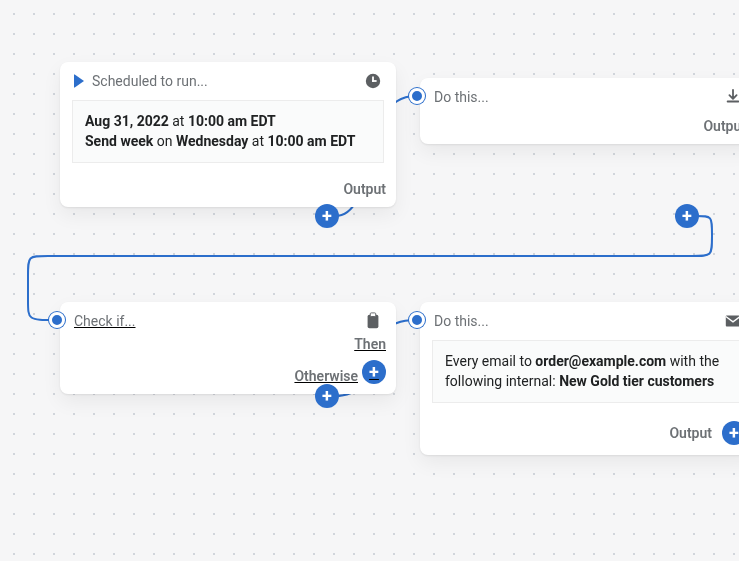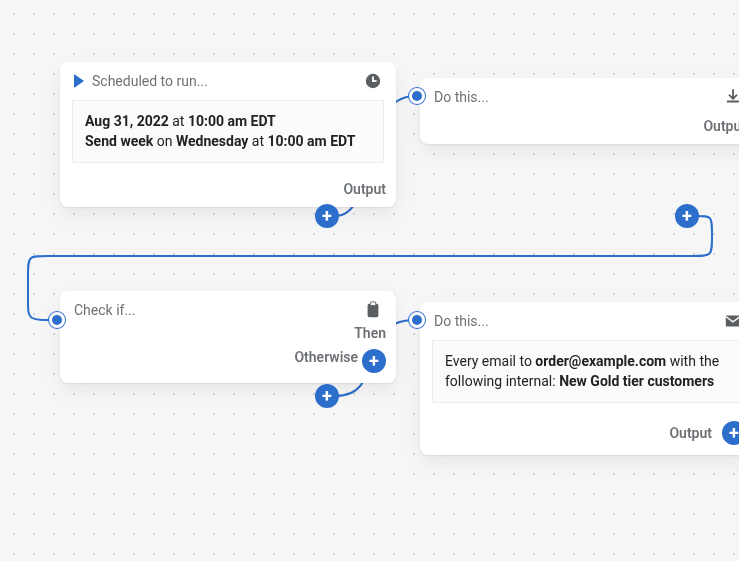--- a/index.html
+++ b/index.html
@@ -137,33 +137,33 @@
         <path d="M4 15h12" stroke="#5c5f62" stroke-width="2" stroke-linecap="round"></path>
       </svg>
   </div>
   <div class="footer-row">
     <span>Output</span>
   </div>
 </div>
 <span class="plus ext" style="left:671px; top:204px;">+</span>
 <span class="node-dot" style="left:409px; top:88px;"></span>
 
-<div class="card" style="left:60px; top:291px;">
+<div class="card" style="left:60px; top:302px;text-decoration:underline;">
   <div class="card-header">
     <span class="title">Check if...</span>
     <svg width="18" height="18" viewBox="0 0 20 20" class="icon">
         <rect x="4" y="3" width="12" height="15" rx="2"></rect>
         <rect x="7" y="1" width="6" height="4" rx="1" fill="#fff" stroke="#5c5f62" stroke-width="1"></rect>
       </svg>
   </div>
   <div class="footer-row multi">
     <div style="display:flex; justify-content:flex-end; align-items:center;">
       <span>Then</span>
     </div>
-    <div style="display:flex; justify-content:flex-end; align-items:flex-start;">
+    <div style="display:flex; justify-content:flex-end; align-items:flex-end;">
       <span>Otherwise</span>
       <span class="plus">+</span>
     </div>
   </div>
 </div>
 <span class="plus ext" style="left:311px; top:384px;">+</span>
 <span class="node-dot" style="left:49px; top:312px;"></span>
 
 <div class="card" style="left:420px; top:302px;">
   <div class="card-header">

